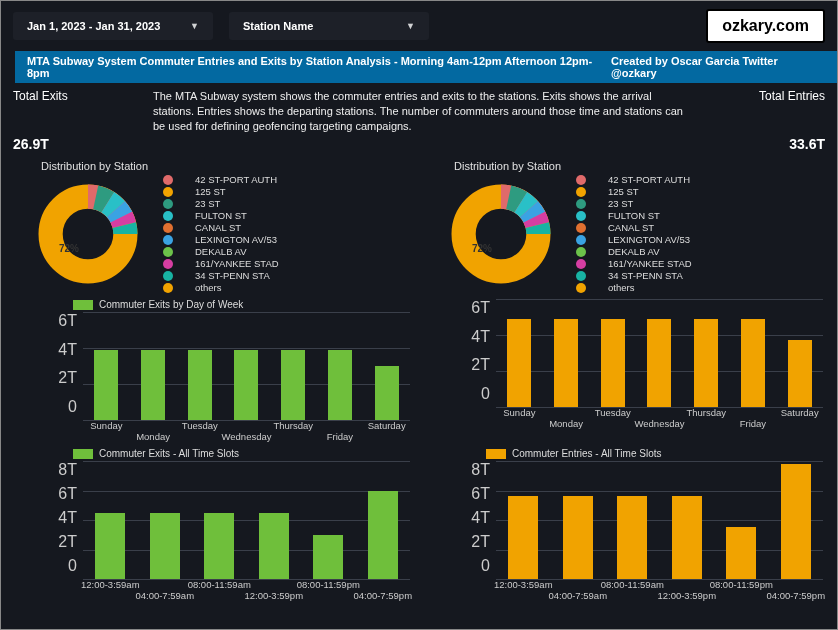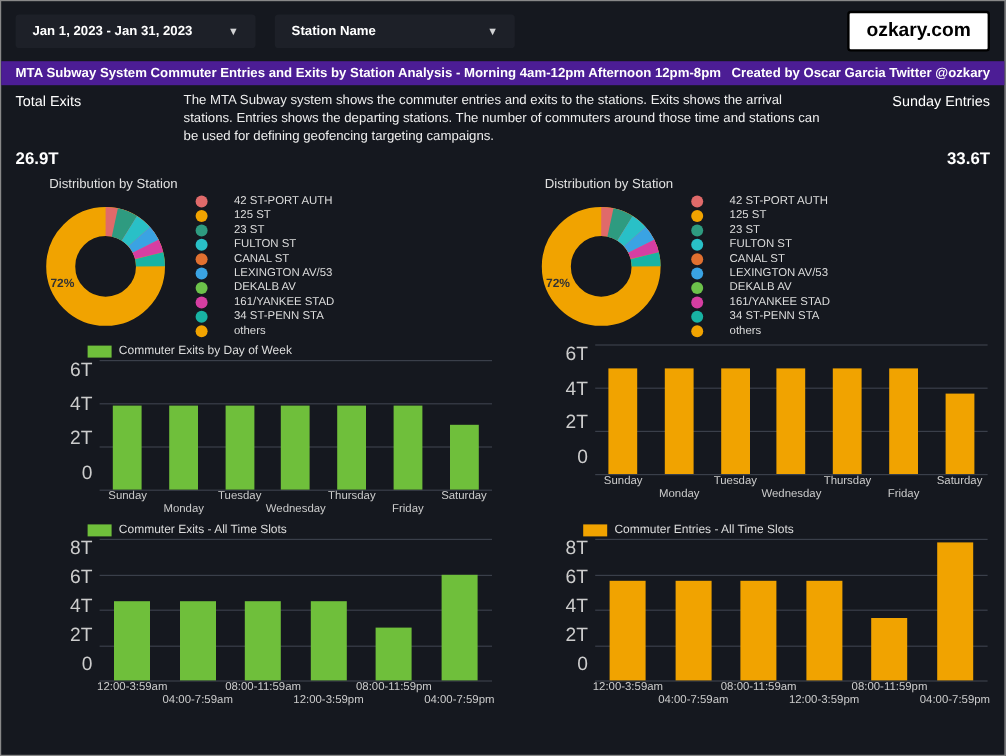--- a/index.html
+++ b/index.html
@@ -4,35 +4,35 @@
 <style>
   * { box-sizing: border-box; margin: 0; padding: 0; }
   body { background: #fff; font-family: Arial, Helvetica, sans-serif; font-size: 11px; color: #ddd; }
   .frame { width: 838px; height: 630px; margin: 0 auto; background: #15181f; border: 1px solid #888; position: relative; }
   .topbar { display: flex; align-items: center; gap: 16px; padding: 8px 12px; }
   .dd { background: #1d2028; color: #fff; font-weight: 600; padding: 8px 14px; border-radius: 3px; display: flex; align-items: center; justify-content: space-between; cursor: pointer; }
   .dd.date { width: 200px; }
   .dd.stn  { width: 200px; }
   .caret { font-size: 9px; margin-left: 10px; opacity: .8; }
   .brand { margin-left: auto; background: #fff; color: #000; font-weight: 700; font-size: 16px; padding: 6px 14px; border-radius: 3px; border: 2px solid #000; }
-  .bluebar { background: #4c1d95; color: #fff; font-size: 11px; font-weight: 600; padding: 4px 12px; display: flex; justify-content: space-between; align-items: center; }
+  .bluebar { background: #0369a1; color: #fff; font-size: 11px; font-weight: 600; padding: 4px 12px; display: flex; justify-content: space-between; align-items: center; margin-left: 14px; }
   .content { padding: 6px 12px 4px 12px; display: flex; flex-direction: column; gap: 6px; height: calc(630px - 78px); }
   .row1 { display: flex; gap: 20px; }
   .kpi { width: 120px; }
   .kpi .lbl { font-size: 12px; color: #fff; }
   .kpi .val { font-size: 14px; font-weight: 700; color: #fff; margin-top: 33px; }
   .desc { flex: 1; font-size: 11px; color: #eee; line-height: 1.35; }
   .kpi.right { text-align: right; width: 120px; }
   .row2 { display: flex; gap: 14px; }
   .half { flex: 1; }
   .subtitle { color: #e0e0e0; font-size: 11px; margin: 2px 0 2px 28px; }
   .donut-wrap { display: flex; align-items: center; }
   .donut { width: 150px; height: 110px; position: relative; }
   .donut svg { width: 100%; height: 100%; }
-  .donut .pct { position: absolute; left: 29px; top: 64px; font-size: 10px; color: #333; font-weight: 600; }
+  .donut .pct { position: absolute; left: 46px; top: 64px; font-size: 10px; color: #333; font-weight: 600; }
   .legend { display: flex; flex-direction: column; gap: 1px; font-size: 9.5px; color: #ddd; }
   .lg { display: flex; align-items: center; gap: 22px; }
   .sw { width: 10px; height: 10px; border-radius: 50%; display: inline-block; }
   .chartrow { display: flex; gap: 14px; }
   .chartbox { flex: 1; display: flex; flex-direction: column; }
   .chartlegend { display: flex; align-items: center; gap: 6px; font-size: 10px; color: #ddd; margin-left: 60px; margin-bottom: 2px; }
   .chip { width: 20px; height: 10px; display: inline-block; }
   .chip.green { background: #6fbf3b; }
   .chip.orange { background: #f1a300; }
   .plot { position: relative; height: 130px; }
@@ -72,21 +72,21 @@
 
   <div class="content">
 
     <div class="row1">
       <div class="kpi">
         <div class="lbl">Total Exits</div>
         <div class="val">26.9T</div>
       </div>
       <div class="desc">The MTA Subway system shows the commuter entries and exits to the stations. Exits shows the arrival stations. Entries shows the departing stations. The number of commuters around those time and stations can be used for defining geofencing targeting campaigns.</div>
       <div class="kpi right">
-        <div class="lbl">Sunday Entries</div>
+        <div class="lbl">Total Entries</div>
         <div class="val">33.6T</div>
       </div>
     </div>
 
     <div class="row2">
       <div class="half">
         <div class="subtitle">Distribution by Station</div>
         <div class="donut-wrap">
           <div class="donut">
             <svg viewBox="0 0 100 100">

